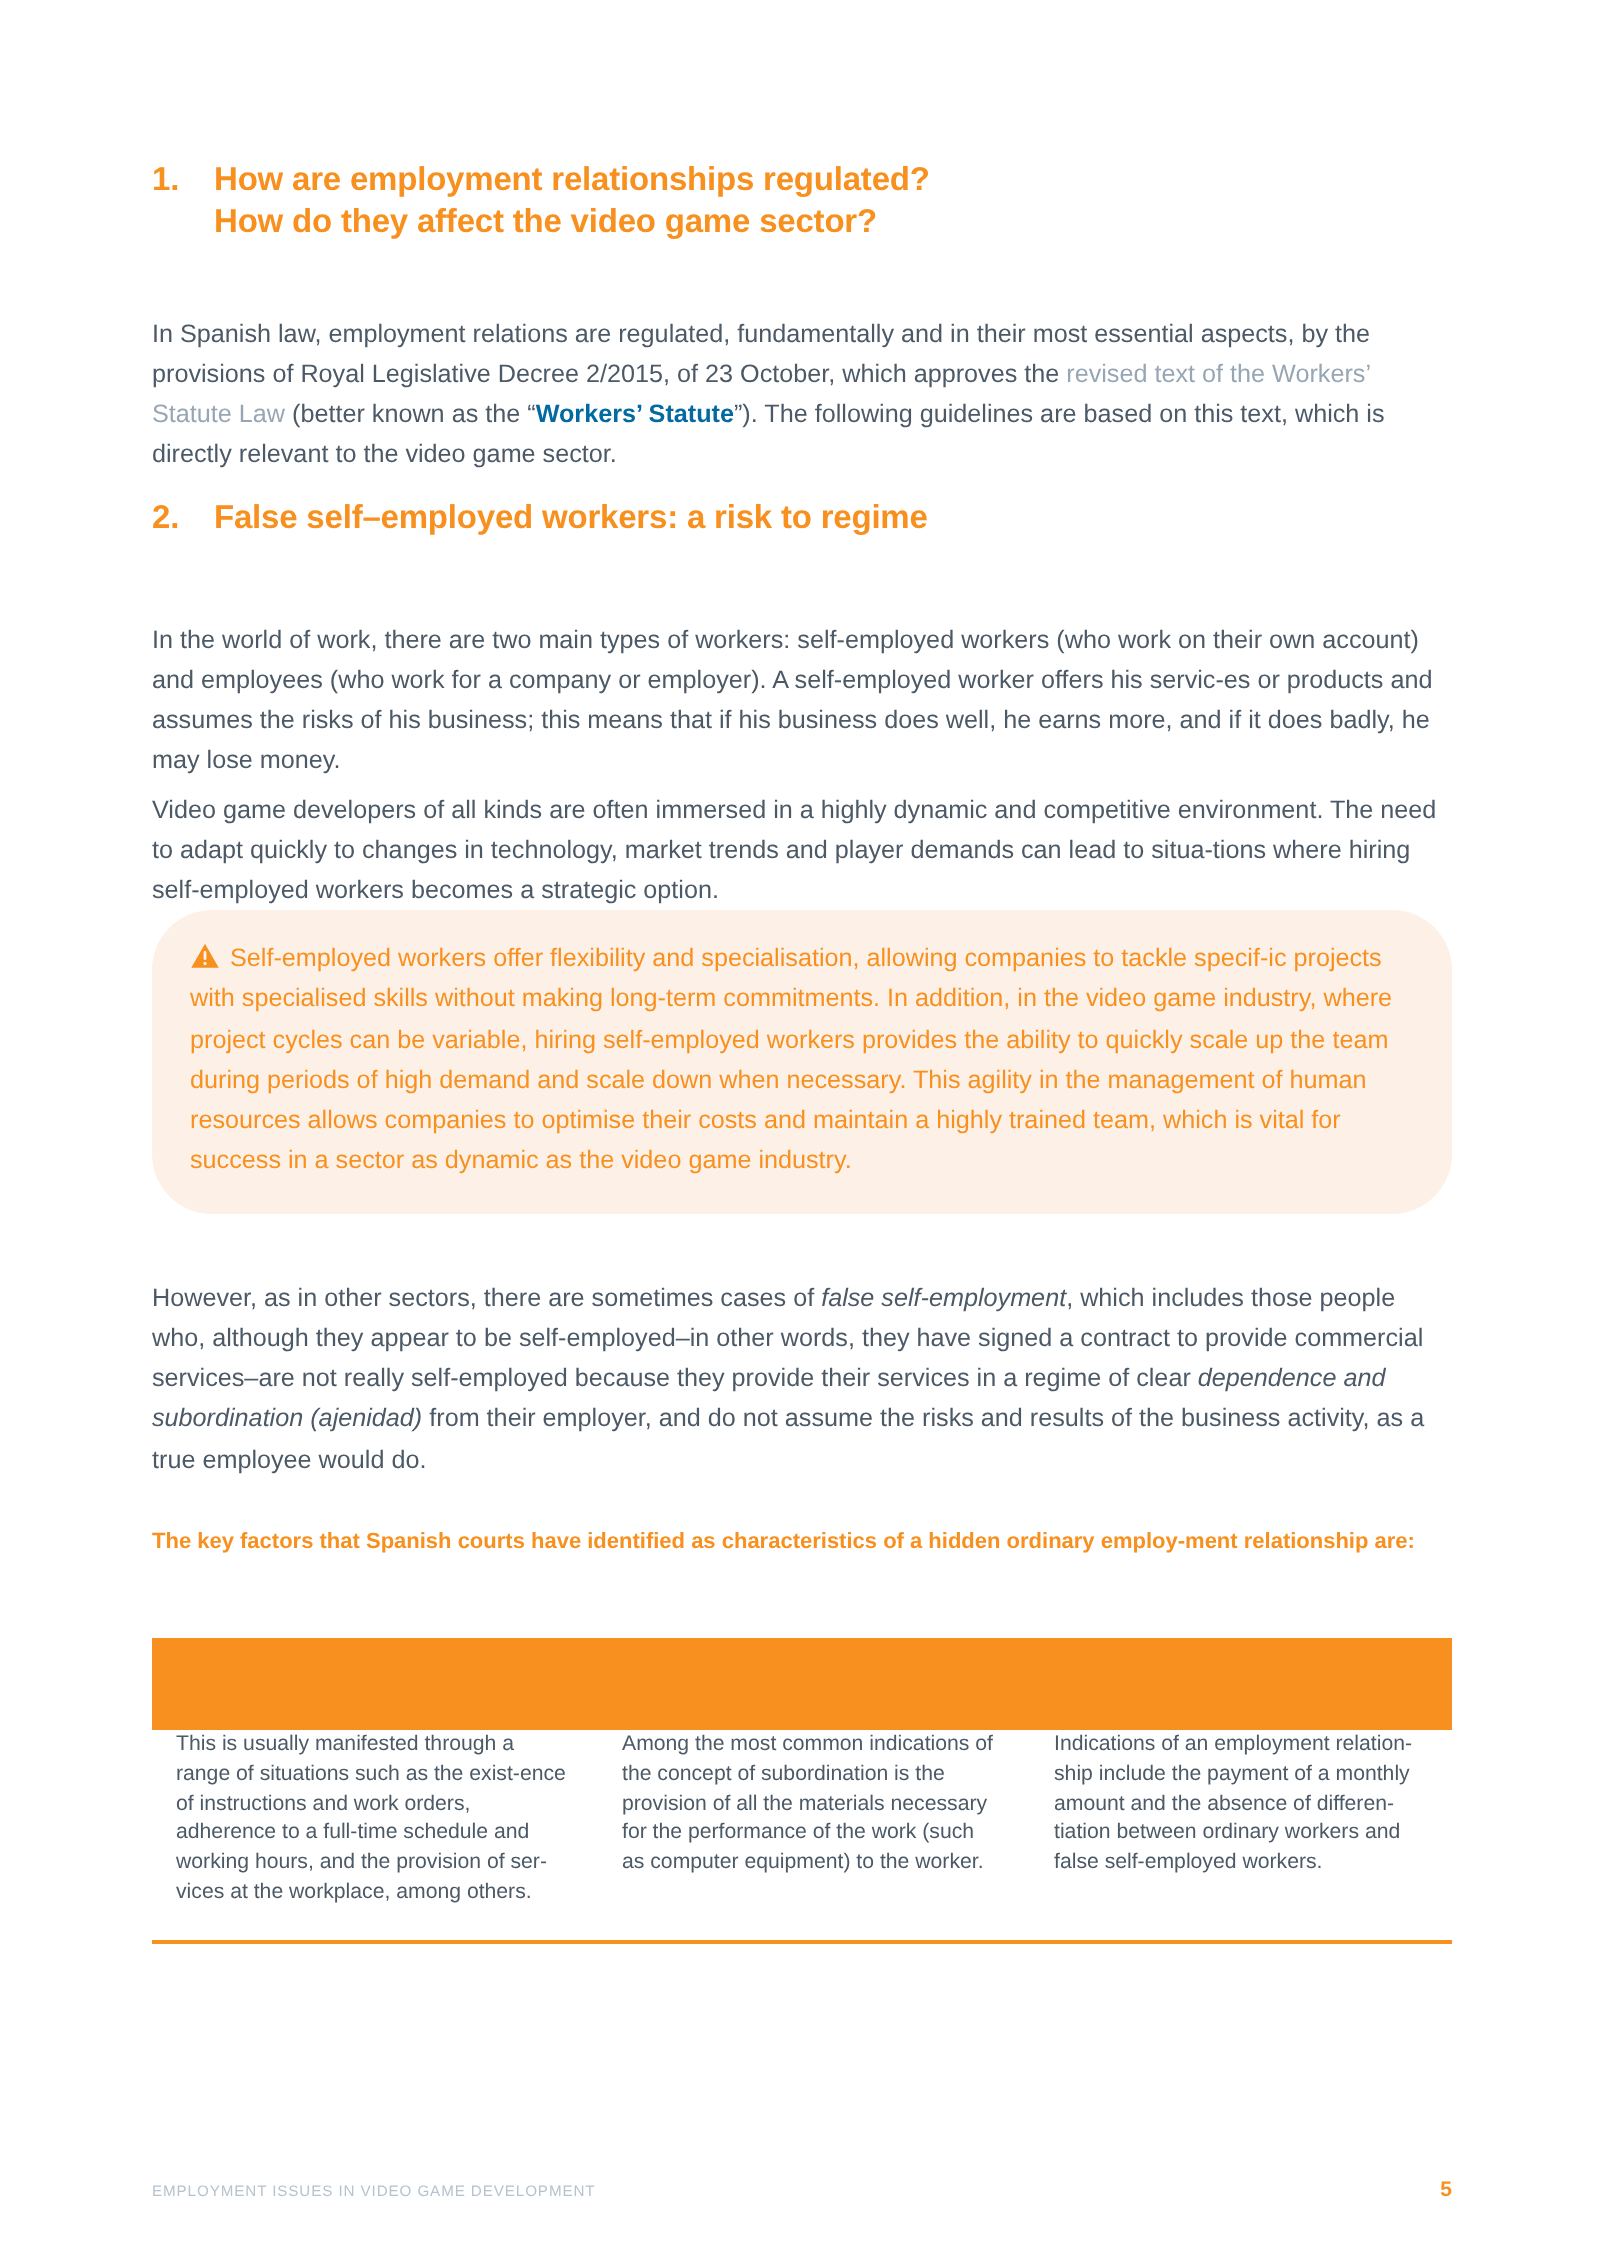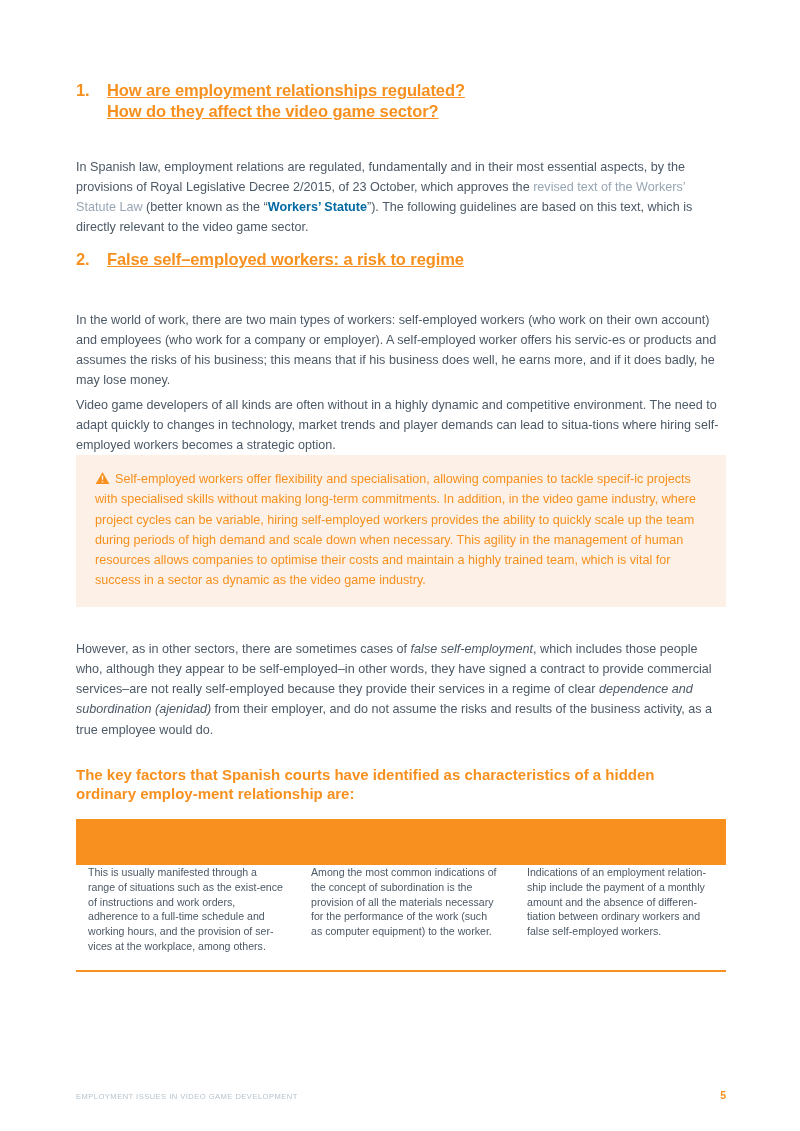--- a/index.html
+++ b/index.html
@@ -33,21 +33,21 @@
     letter-spacing: -0.1px;
   }
   .section-heading .num {
     width: 31px;
     flex: 0 0 31px;
     font-size: 16.5px;
   }
   .section-heading .htext {
     flex: 1 1 auto;
   }
-  .section-heading .hline { display: block; text-decoration: underline; }
+  .section-heading .hline { display: block; }
 
   #heading-1 { position: absolute; left: 76px; top: 80px; width: 650px; }
   #heading-2 { position: absolute; left: 76px; top: 249px; width: 650px; }
 
   
   .para {
     color: #4C5966;
     font-size: 12.6px;
     line-height: 20.3px;
     text-align: left;
@@ -63,20 +63,21 @@
 
   
   #callout {
     position: absolute;
     left: 76px;
     top: 455px;
     width: 650px;
     background: #FDF0E7;
     box-sizing: border-box;
     padding: 14px 19px 16px 19px;
+    border-radius: 30px;
   }
   #callout .callout-text {
     color: #F7901E;
     font-size: 12.6px;
     line-height: 20.3px;
   }
   .warn-icon {
     display: inline-block;
     vertical-align: -2px;
     margin-right: 5px;
@@ -85,21 +86,21 @@
   }
 
   
   #lead-in {
     position: absolute;
     left: 76px;
     top: 751px;
     width: 640px;
     color: #F7901E;
     font-weight: bold;
-    font-size: 15px;
+    font-size: 11px;
     line-height: 18.5px;
   }
 
   
   #factors-table {
     position: absolute;
     left: 76px;
     top: 819px;
     width: 650px;
     border-bottom: 2px solid #F7901E;
@@ -176,21 +177,21 @@
 
   <div class="section-heading" id="heading-2">
     <span class="num">2.</span>
     <span class="htext">
       <span class="hline">False self–employed workers: a risk to regime</span>
     </span>
   </div>
 
   <p class="para" id="para-a">In the world of work, there are two main types of workers: self-employed workers (who work on their own account) and employees (who work for a company or employer). A self-employed worker offers his servic-es or products and assumes the risks of his business; this means that if his business does well, he earns more, and if it does badly, he may lose money.</p>
 
-  <p class="para" id="para-b">Video game developers of all kinds are often without in a highly dynamic and competitive environment. The need to adapt quickly to changes in technology, market trends and player demands can lead to situa-tions where hiring self-employed workers becomes a strategic option.</p>
+  <p class="para" id="para-b">Video game developers of all kinds are often immersed in a highly dynamic and competitive environment. The need to adapt quickly to changes in technology, market trends and player demands can lead to situa-tions where hiring self-employed workers becomes a strategic option.</p>
 
   <div id="callout">
     <div class="callout-text">
       <span class="warn-icon">
         <svg viewBox="0 0 24 22" width="15" height="14" aria-hidden="true">
           <path d="M12 1.2 L23 20.4 L1 20.4 Z" fill="#F7901E"></path>
           <rect x="10.9" y="7.0" width="2.2" height="7.2" rx="1.1" fill="#FDF0E7"></rect>
           <circle cx="12" cy="17.0" r="1.35" fill="#FDF0E7"></circle>
         </svg>
       </span><span>Self-employed workers offer flexibility and specialisation, allowing companies to tackle specif-ic projects with specialised skills without making long-term commitments. In addition, in the video game industry, where project cycles can be variable, hiring self-employed workers provides the ability to quickly scale up the team during periods of high demand and scale down when necessary. This agility in the management of human resources allows companies to optimise their costs and maintain a highly trained team, which is vital for success in a sector as dynamic as the video game industry.</span>

